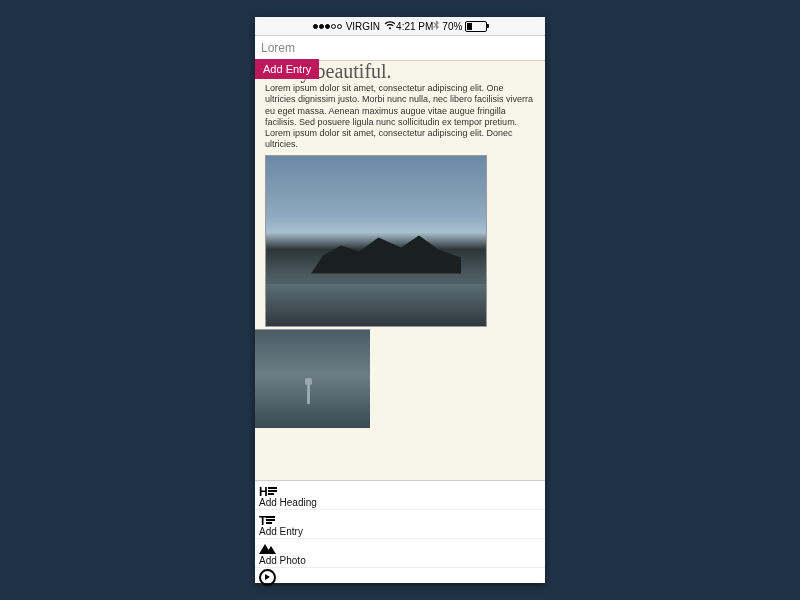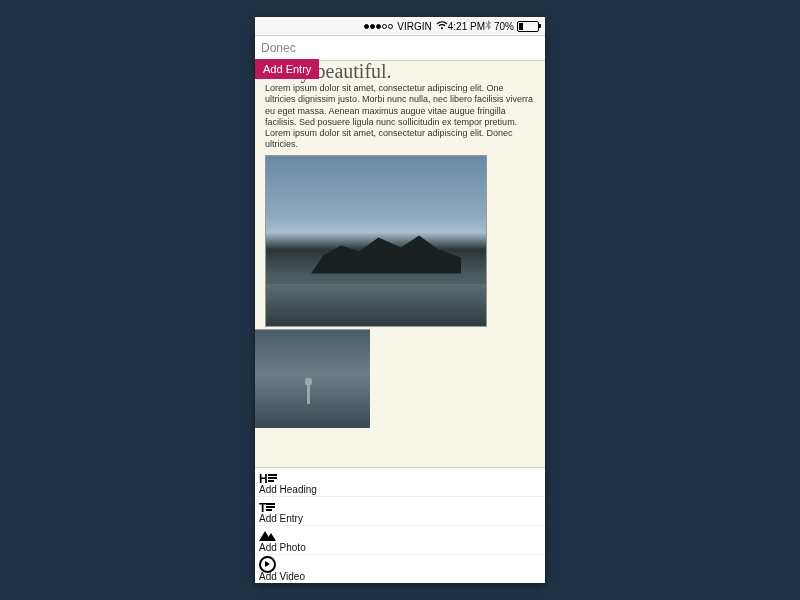--- a/index.html
+++ b/index.html
@@ -1,17 +1,17 @@
 <!DOCTYPE html>
 <html><head>
 <meta charset="utf-8">
 <style>
 html,body{margin:0;padding:0;width:800px;height:600px;background:#1f3347;font-family:-apple-system,Helvetica,Arial,sans-serif;overflow:hidden}
 .phone{position:absolute;left:255px;top:17px;width:290px;height:566px;background:#fff;box-shadow:0 2px 8px rgba(0,0,0,.5);display:flex;flex-direction:column}
-.statusbar{height:18px;background:#f7f7f7;display:flex;align-items:center;justify-content:flex-end;padding:0 6px;font-size:10px;color:#000}
+.statusbar{height:18px;background:#f7f7f7;display:flex;align-items:center;justify-content:center;padding:0 6px;font-size:10px;color:#000}
 .sb-left{display:flex;align-items:center;gap:4px}
 .dots{display:flex;gap:1px}
 .dot{width:5px;height:5px;border-radius:50%;border:1px solid #000;box-sizing:border-box}
 .dot.fill{background:#000}
 .wifi{font-size:10px}
 .sb-right{display:flex;align-items:center;gap:3px}
 .bt{font-size:10px;color:#888}
 .batt{width:20px;height:9px;border:1px solid #000;border-radius:2px;position:relative}
 .batt::after{content:"";position:absolute;right:-3px;top:2px;width:2px;height:4px;background:#000;border-radius:0 1px 1px 0}
 .batt-fill{position:absolute;left:1px;top:1px;bottom:1px;width:22%;background:#000}
@@ -71,21 +71,21 @@
           </svg>
       </span>
       <span>70%</span>
       <span class="batt">
           <span class="batt-fill"></span>
         </span>
     </div>
   </div>
 
   <div class="navbar">
-    <span>Donec</span>
+    <span>Lorem</span>
   </div>
 
   <div class="tooltip">Add Entry</div>
 
   <div class="content">
     <div class="heading">really beautiful.</div>
     <div class="body-text">Lorem ipsum dolor sit amet, consectetur adipiscing elit. One ultricies dignissim justo. Morbi nunc nulla, nec libero facilisis viverra eu eget massa. Aenean maximus augue vitae augue fringilla facilisis. Sed posuere ligula nunc sollicitudin ex tempor pretium. Lorem ipsum dolor sit amet, consectetur adipiscing elit. Donec ultricies.</div>
     <div class="photo1">
       <div class="rock"></div>
         <div class="sea"></div>
@@ -101,17 +101,16 @@
     <div class="tb-item">
       <span class="tb-icon"><span class="it">T</span><span class="lines"><span></span><span></span><span></span></span></span>
       <span class="tb-label">Add Entry</span>
     </div>
     <div class="tb-item">
       <span class="tb-icon"><span class="mtn"></span></span>
       <span class="tb-label">Add Photo</span>
     </div>
     <div class="tb-item">
       <span class="tb-icon"><span class="playcirc"></span></span>
-      <span class="tb-label">Add Video</span>
     </div>
   </div>
 
 </div>
 
 </body></html>

